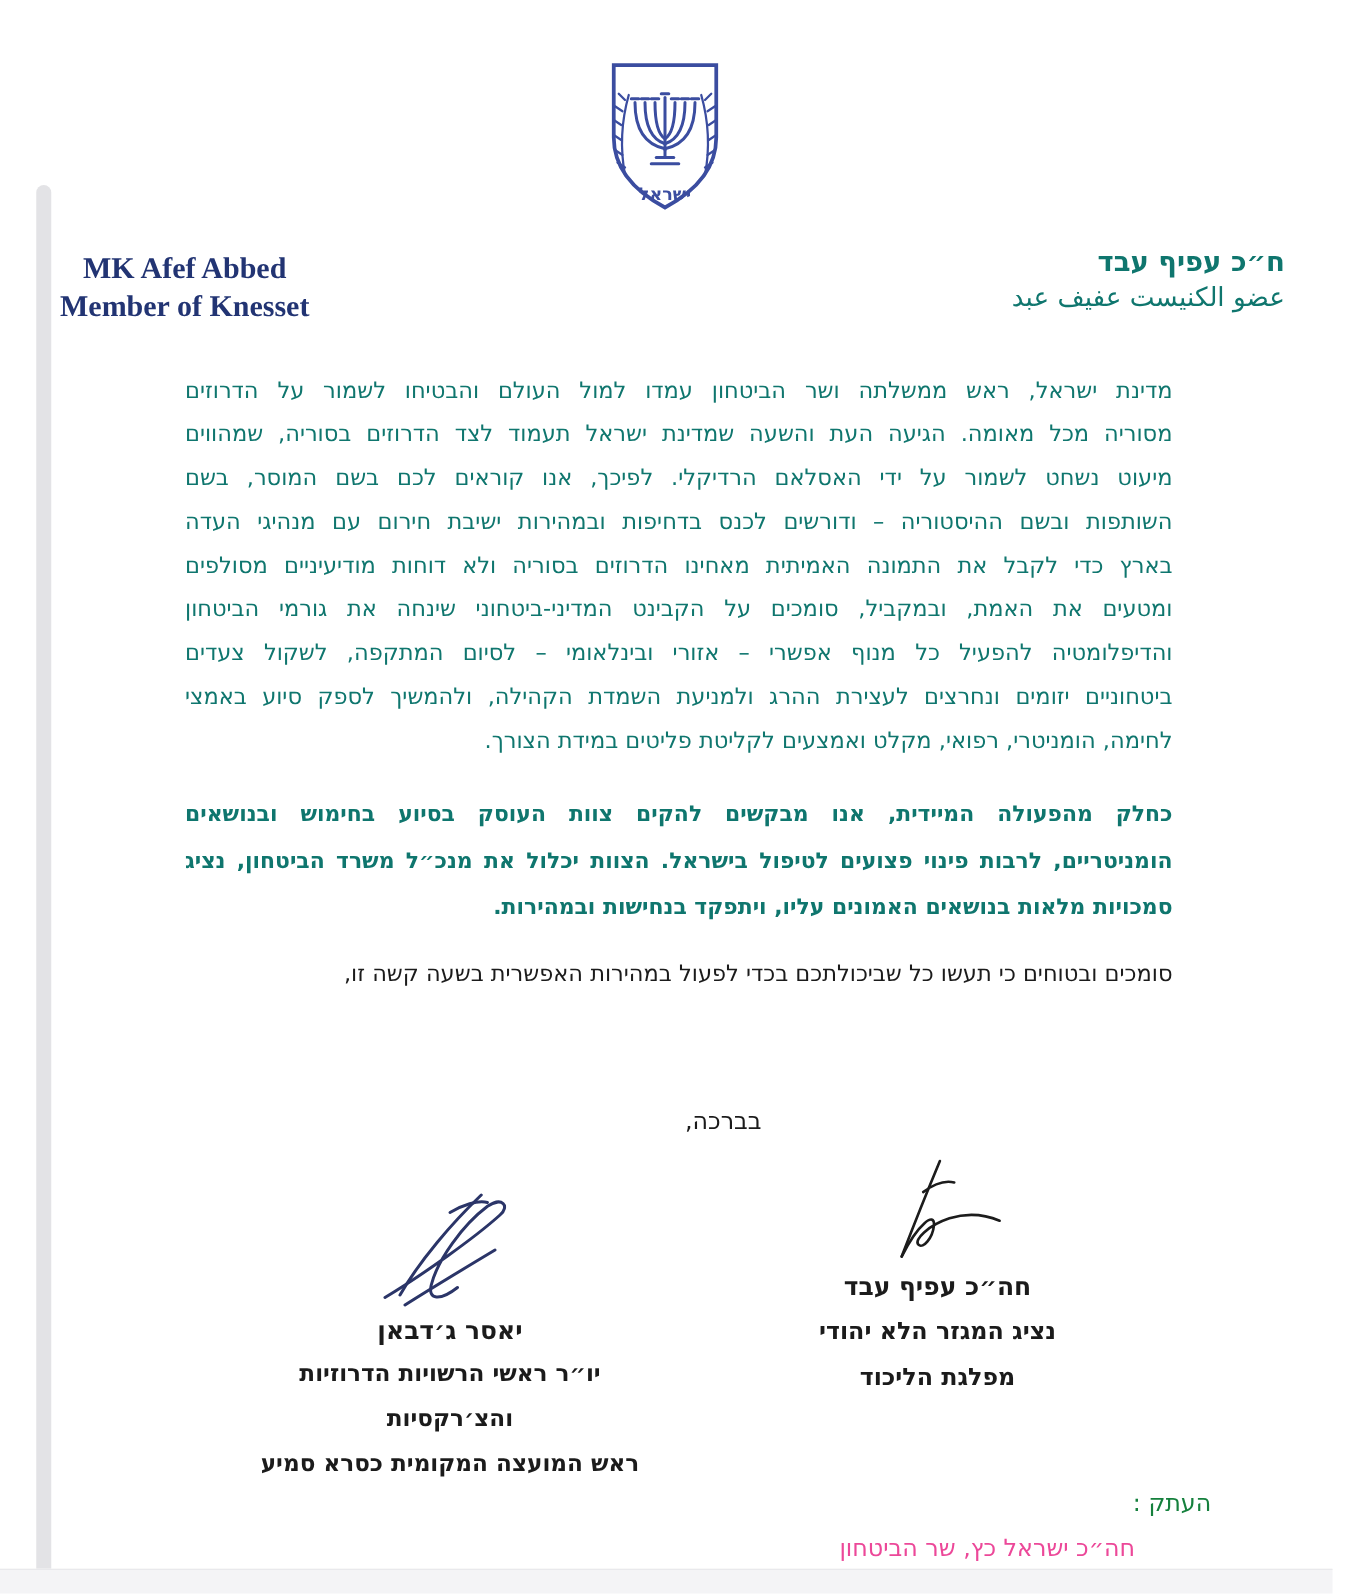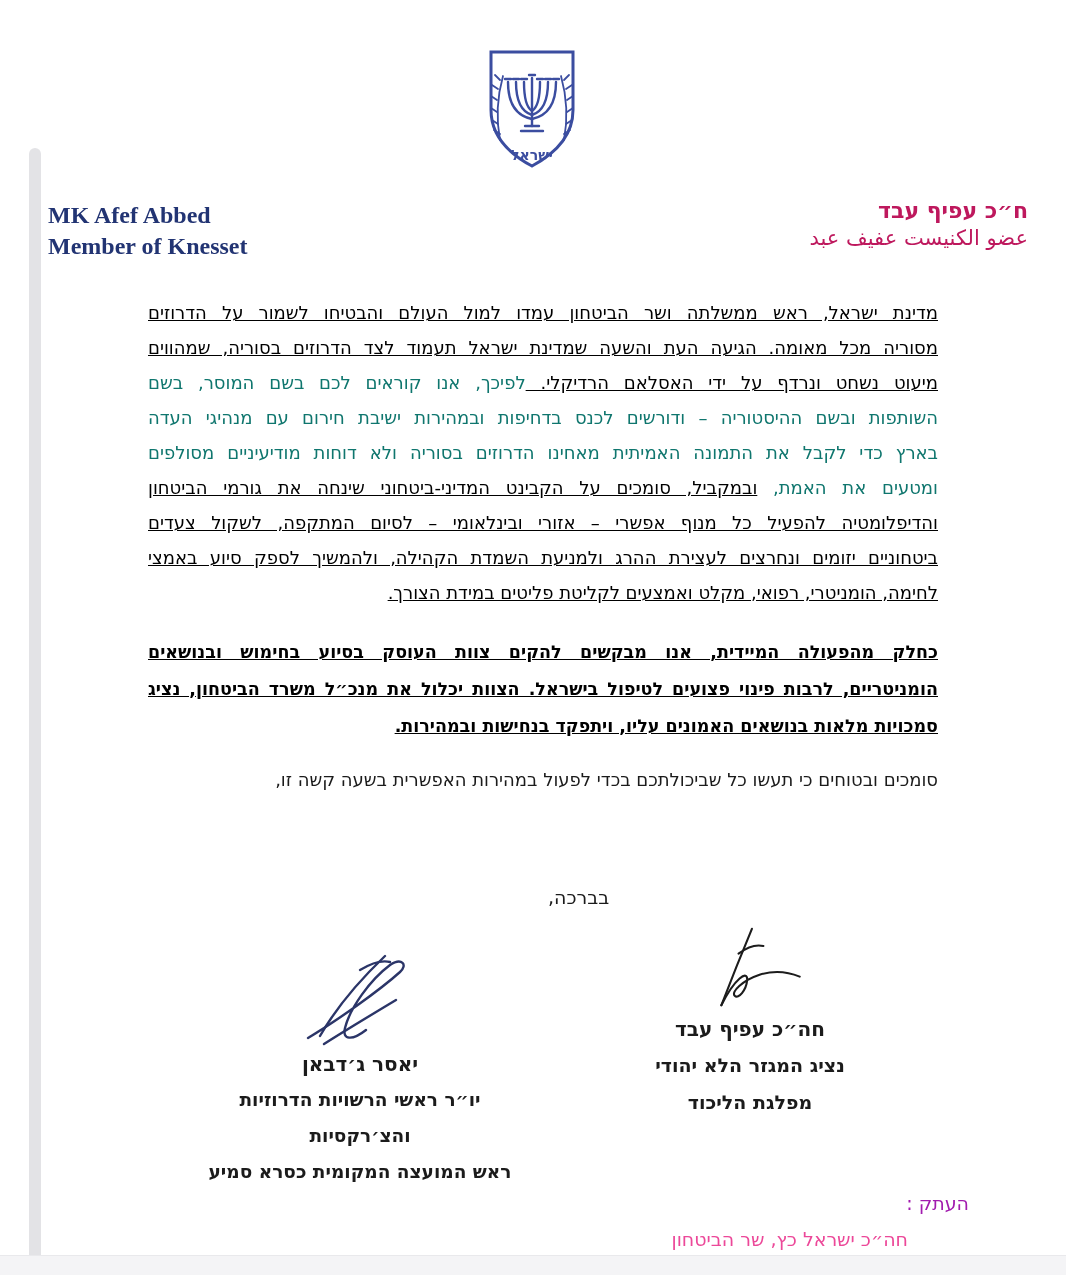--- a/index.html
+++ b/index.html
@@ -8,48 +8,48 @@
     position:relative;width:1066px;height:1275px;background:#ffffff;
     overflow:hidden;font-family:"DejaVu Sans",sans-serif;color:#1b1b1b;
   }
   .edge-strip{position:absolute;left:29px;top:148px;width:12px;height:1107px;
     background:#e3e3e6;border-radius:7px 7px 0 0;}
   .bottom-band{position:absolute;left:0;top:1255px;width:1080px;height:20px;
     background:#f4f4f6;border-top:1px solid #e9e9ec;}
   .emblem{position:absolute;left:485px;top:48px;width:94px;height:124px;}
 
   .hdr-left{position:absolute;left:48px;top:200px;color:#223473;
-    font-family:"Liberation Serif",serif;font-weight:bold;font-size:24px;line-height:31px;}
-  .hdr-right{position:absolute;right:38px;top:198px;text-align:right;color:#be185d;direction:rtl;}
+    font-family:"Liberation Serif",serif;font-weight:bold;font-size:24px;line-height:31px;text-align:center;}
+  .hdr-right{position:absolute;right:38px;top:198px;text-align:right;color:#0f766e;direction:rtl;}
   .hdr-right .heb{font-size:22px;font-weight:bold;line-height:26px;}
   .hdr-right .ar{font-size:21px;line-height:28px;}
 
   .body-block{position:absolute;left:148px;top:295px;width:790px;direction:rtl;}
   .line{font-size:18px;line-height:35px;text-align:justify;text-align-last:justify;
     overflow:hidden;white-space:normal;}
   .line.last{text-align-last:right;}
-  .seg-n{color:#000000;text-decoration:underline;}
+  .seg-n{color:#0f766e;}
   .seg-r{color:#0f766e;font-weight:normal;}
   .para2{margin-top:24px;font-weight:bold;}
   .para2 .line{line-height:37px;font-size:17.5px;}
   .para3{margin-top:20px;font-size:18px;line-height:30px;text-align:right;}
 
   .closing{position:absolute;left:548px;top:886px;font-size:19px;direction:rtl;}
 
   .sig-right{position:absolute;left:635px;top:925px;width:230px;text-align:center;direction:rtl;}
   .sig-right .scribble{height:86px;}
   .sig-right .name{font-weight:bold;font-size:20px;line-height:36px;}
   .sig-right .title{font-weight:bold;font-size:19px;line-height:37px;}
 
   .sig-left{position:absolute;left:195px;top:955px;width:330px;text-align:center;direction:rtl;}
   .sig-left .scribble{position:absolute;left:95px;top:-5px;}
   .sig-left .name{font-weight:bold;font-size:20px;line-height:36px;margin-top:91px;}
   .sig-left .title{font-weight:bold;font-size:18.5px;line-height:36px;}
 
-  .copy-label{position:absolute;right:97px;top:1192px;font-size:19px;color:#a21caf;direction:rtl;}
+  .copy-label{position:absolute;right:97px;top:1192px;font-size:19px;color:#15803d;direction:rtl;}
   .copy-to{position:absolute;right:158px;top:1228px;font-size:19px;color:#ec4899;direction:rtl;}
 </style>
 </head>
 <body>
 
 <div class="page">
 
   <div class="edge-strip"></div>
 
   <div class="emblem">
@@ -102,21 +102,21 @@
   </div>
   <div class="hdr-right">
     <div class="heb">ח״כ עפיף עבד</div>
     <div class="ar">عضو الكنيست عفيف عبد</div>
   </div>
 
   <div class="body-block">
     <div class="para para1">
         <div class="line"><span class="seg-n">מדינת ישראל, ראש ממשלתה ושר הביטחון עמדו למול העולם והבטיחו לשמור על הדרוזים</span></div>
         <div class="line"><span class="seg-n">מסוריה מכל מאומה. הגיעה העת והשעה שמדינת ישראל תעמוד לצד הדרוזים בסוריה, שמהווים</span></div>
-        <div class="line"><span class="seg-n">מיעוט נשחט ונרדף על ידי האסלאם הרדיקלי. </span><span class="seg-r">לפיכך, אנו קוראים לכם בשם המוסר, בשם</span></div>
+        <div class="line"><span class="seg-n">מיעוט נשחט לשמור על ידי האסלאם הרדיקלי. </span><span class="seg-r">לפיכך, אנו קוראים לכם בשם המוסר, בשם</span></div>
         <div class="line"><span class="seg-r">השותפות ובשם ההיסטוריה – ודורשים לכנס בדחיפות ובמהירות ישיבת חירום עם מנהיגי העדה</span></div>
         <div class="line"><span class="seg-r">בארץ כדי לקבל את התמונה האמיתית מאחינו הדרוזים בסוריה ולא דוחות מודיעיניים מסולפים</span></div>
         <div class="line"><span class="seg-r">ומטעים את האמת, </span><span class="seg-n">ובמקביל, סומכים על הקבינט המדיני-ביטחוני שינחה את גורמי הביטחון</span></div>
         <div class="line"><span class="seg-n">והדיפלומטיה להפעיל כל מנוף אפשרי – אזורי ובינלאומי – לסיום המתקפה, לשקול צעדים</span></div>
         <div class="line"><span class="seg-n">ביטחוניים יזומים ונחרצים לעצירת ההרג ולמניעת השמדת הקהילה, ולהמשיך לספק סיוע באמצי</span></div>
         <div class="line last"><span class="seg-n">לחימה, הומניטרי, רפואי, מקלט ואמצעים לקליטת פליטים במידת הצורך.</span></div>
       </div>
     <div class="para para2">
         <div class="line"><span class="seg-n">כחלק מהפעולה המיידית, אנו מבקשים להקים צוות העוסק בסיוע בחימוש ובנושאים</span></div>
         <div class="line"><span class="seg-n">הומניטריים, לרבות פינוי פצועים לטיפול בישראל. הצוות יכלול את מנכ״ל משרד הביטחון, נציג</span></div>

